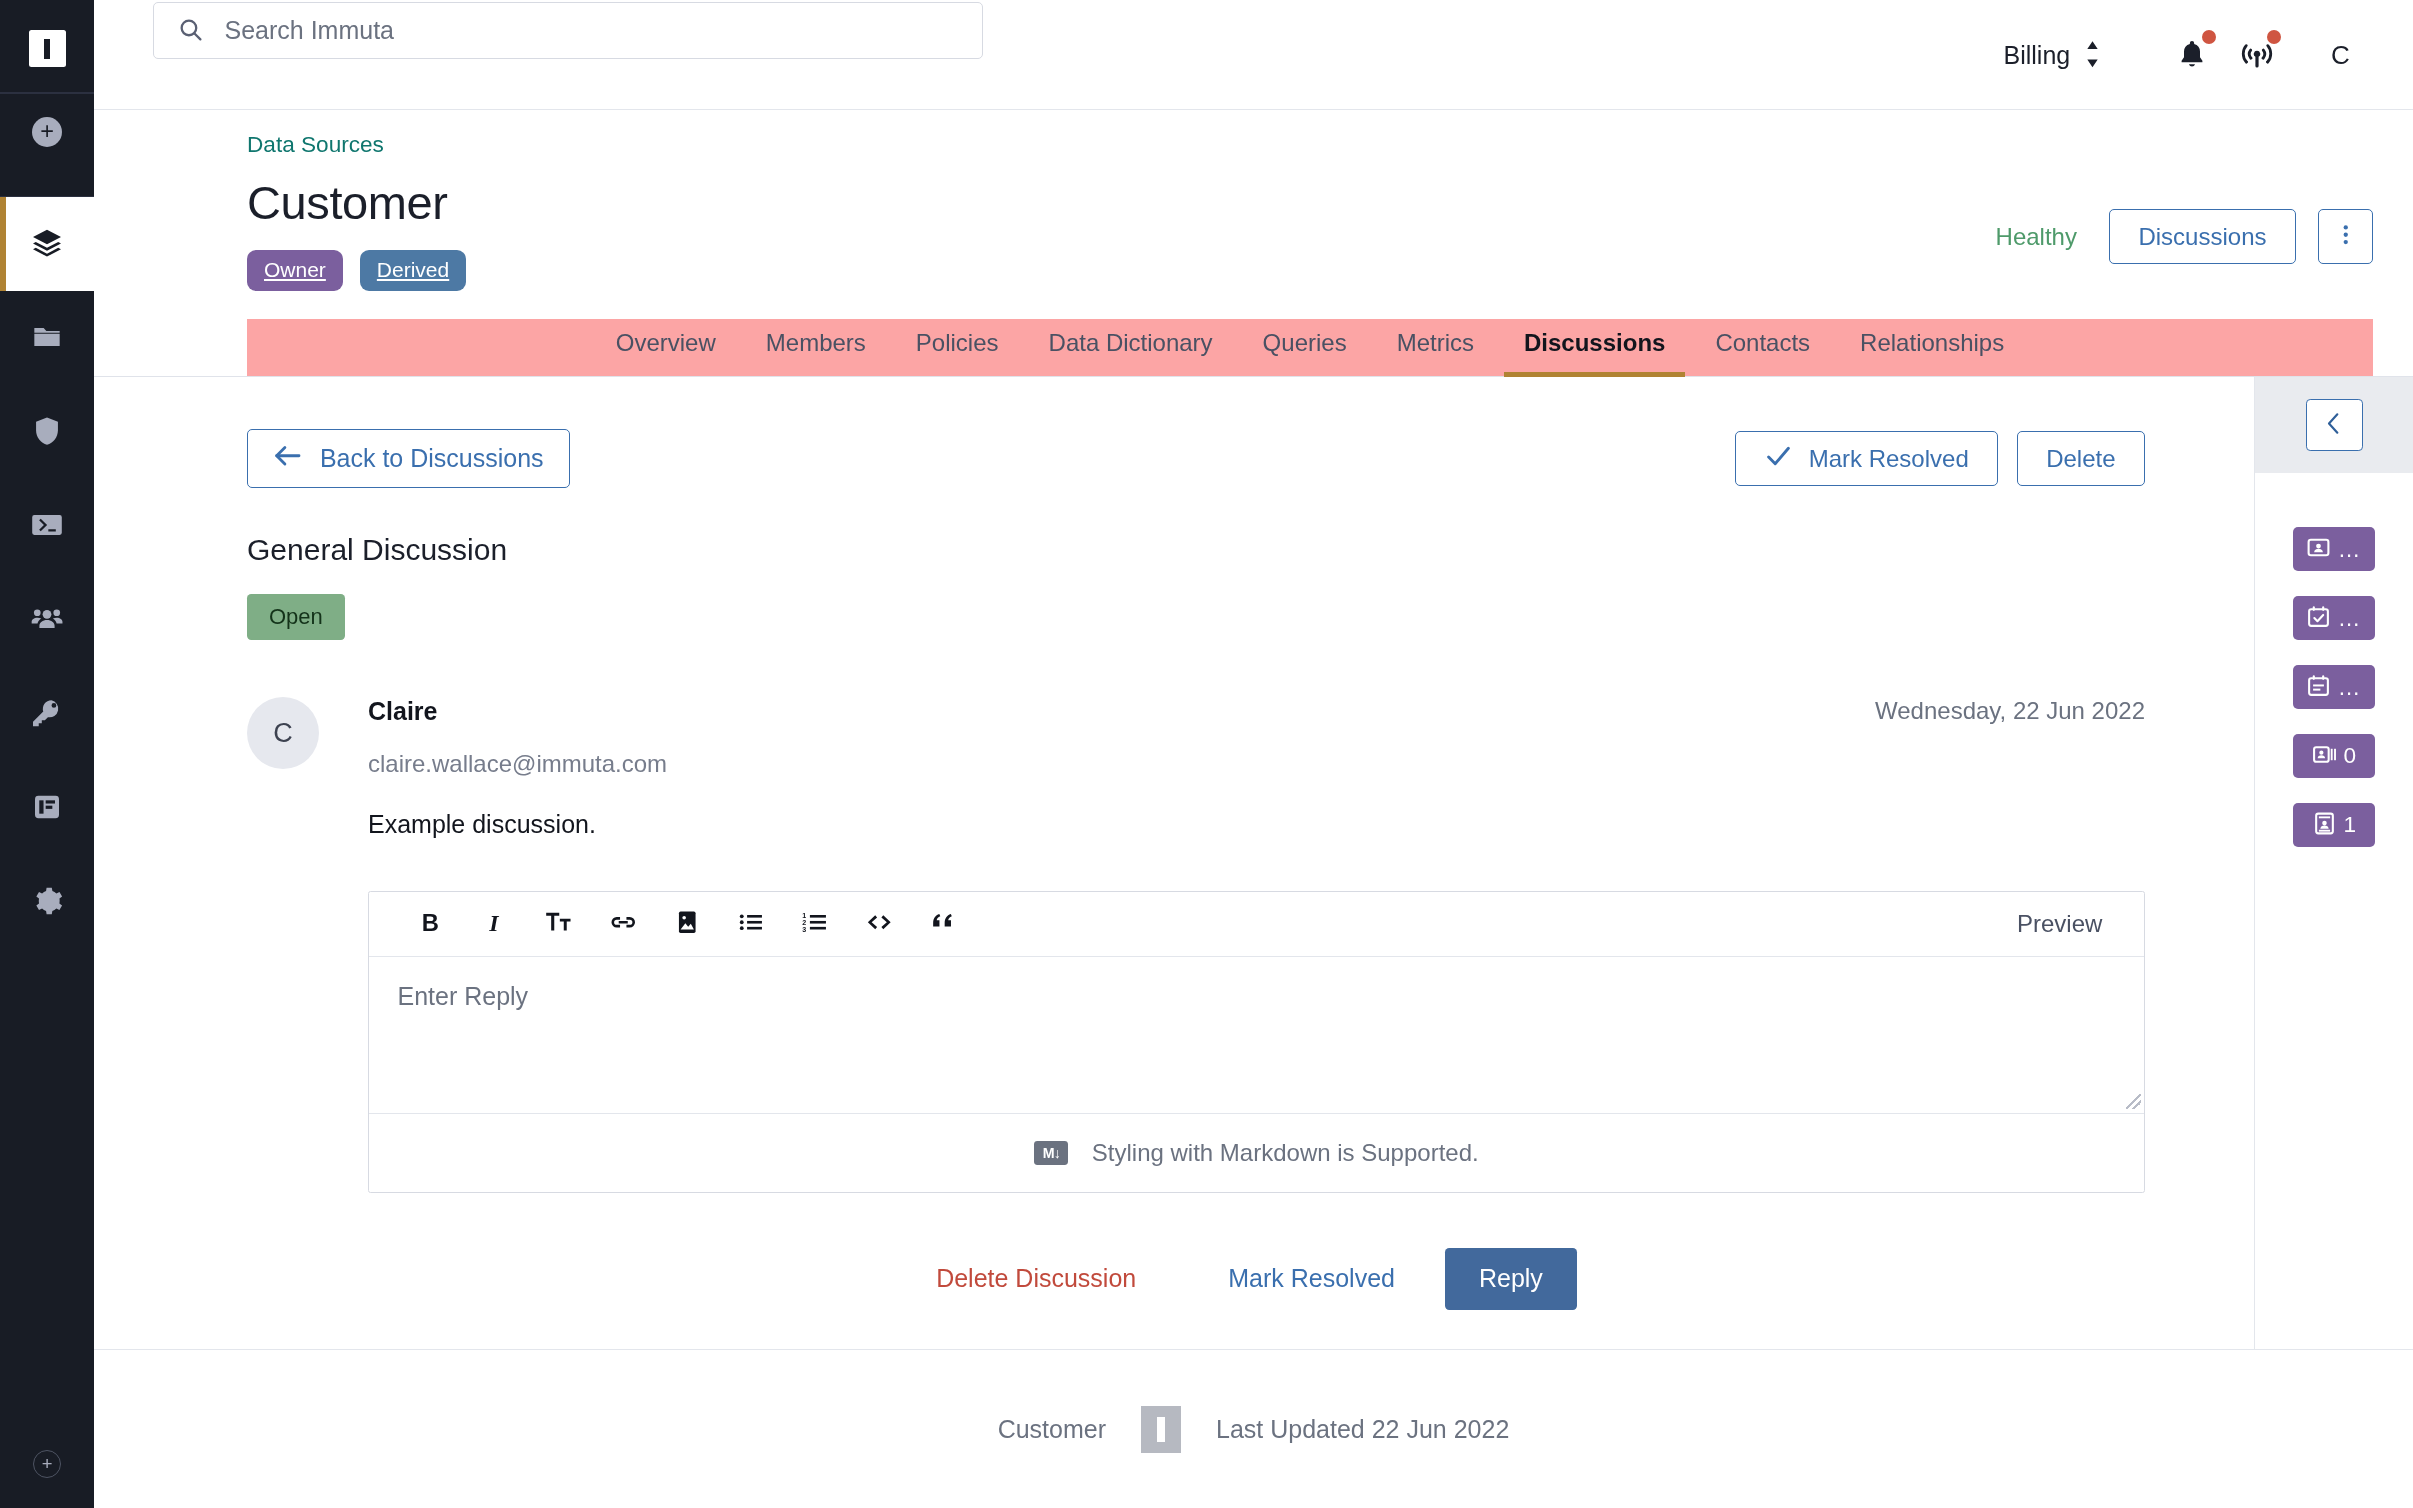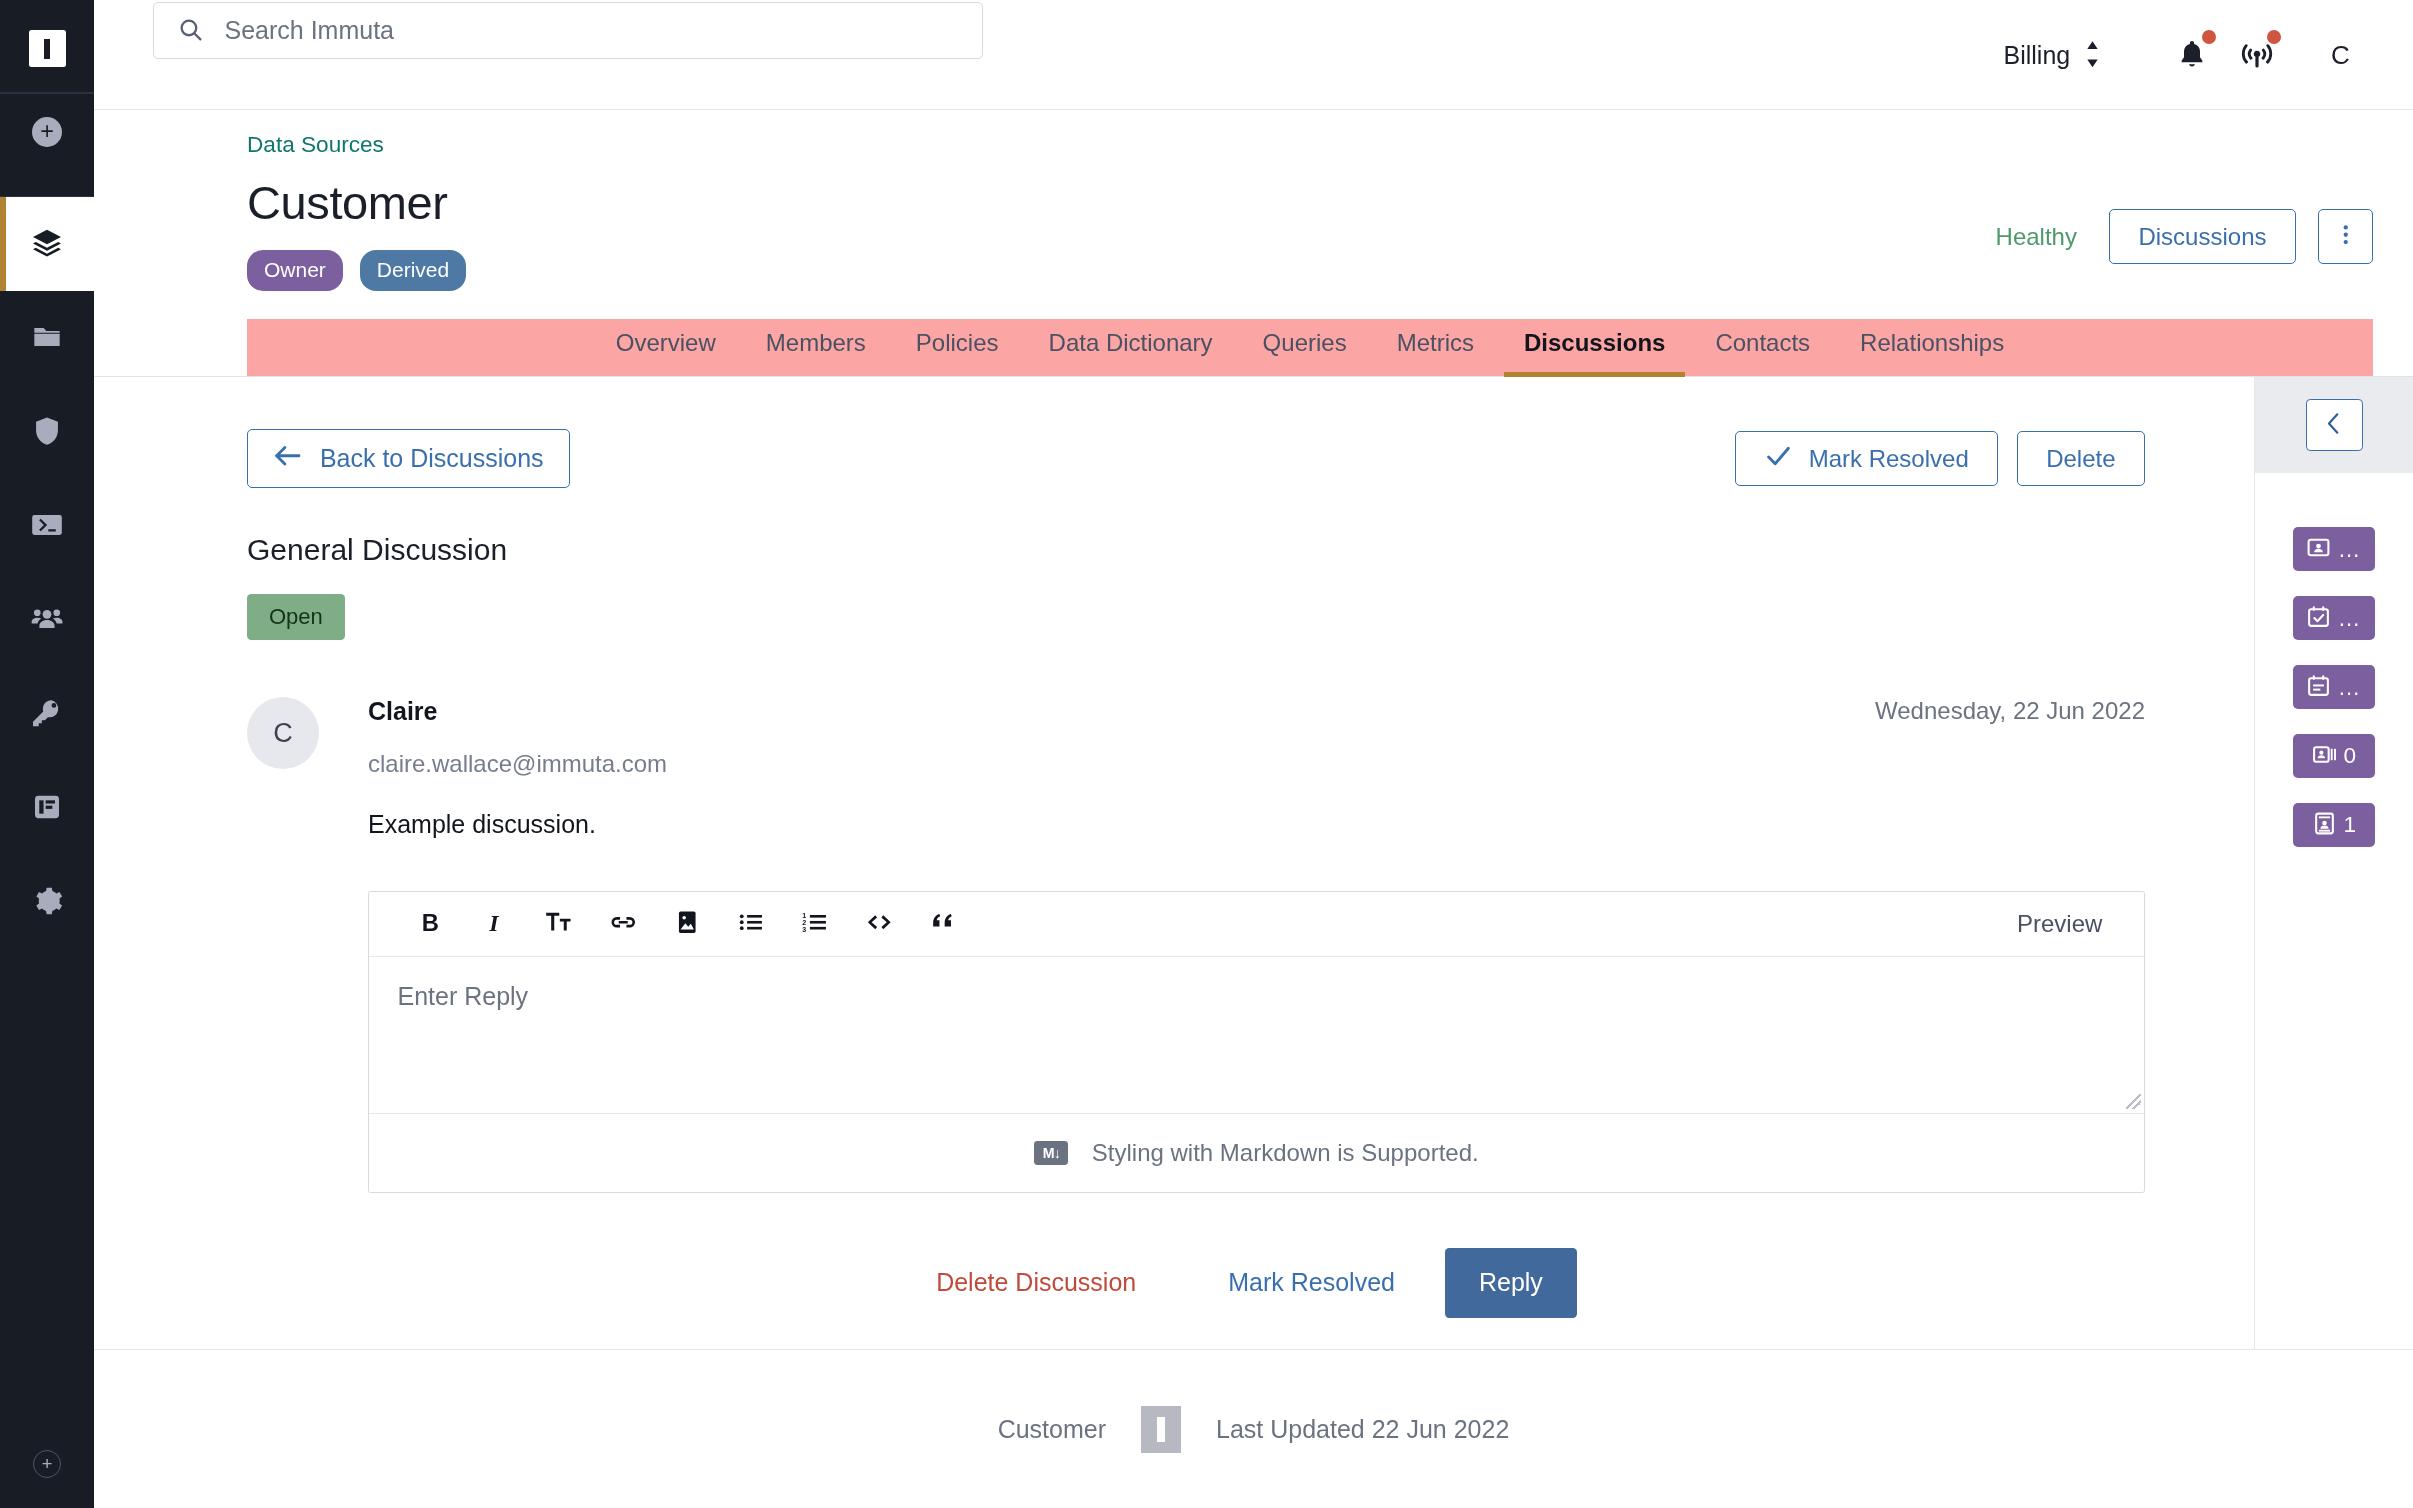--- a/index.html
+++ b/index.html
@@ -75,21 +75,21 @@
   .dot { position: absolute; top: 6.7px; right: 8.4px; width: 14.2px; height: 14.2px;
     border-radius: 50%; background: #cf5541; }
   .avatar-top { width: 65px; height: 65px; display:flex; align-items:center; justify-content:center;
     font-size: 26px; color:#1b1f2a; margin-left: 18.4px; }
 
   
   .pagehead { border-top: 1.3px solid #e3e6ec; padding: 0 40px 0 153px; position: relative; background:#fff; }
   .crumb { font-size: 22.6px; color: #0f766e; padding-top: 22px; cursor: pointer; }
   .ptitle { font-size: 47px; font-weight: 400; color: #1b1f2a; margin-top: 17px; letter-spacing: -0.4px; }
   .tags { display: flex; gap: 17px; margin-top: 20px; }
-  .tag { font-size: 21px; color: #fff; border-radius: 16px; padding: 8.4px 17px; }
+  .tag { font-size: 21px; color: #fff; border-radius: 9px; padding: 8.4px 17px; text-decoration: underline; }
   .tag.owner { background: #7b5f9e; }
   .tag.derived { background: #4d79a4; }
   .head-actions { position: absolute; right: 40px; top: 99px; display: flex; align-items: center; gap: 22px; }
   .healthy { font-size: 24px; color: #4e9a6a; margin-right: 10px; }
   .btn-outline {
     border: 1.3px solid #3a6fae; color: #3a6fae; background: #fff; border-radius: 5px;
     font-size: 24px; padding: 0 28.5px; height: 55px; display: flex; align-items: center; justify-content: center;
     cursor: pointer; font-family: inherit;
   }
   .btn-kebab { border: 1.3px solid #3a6fae; border-radius: 5px; width: 55px; height: 55px;
@@ -155,21 +155,21 @@
     justify-content: center; gap: 23.5px; }
   .md-icon { width: 34px; height: 23.5px; background: #6b7280; border-radius: 3.4px;
     display: flex; align-items: center; justify-content: center; color: #fff;
     font-size: 14.2px; font-weight: 700; letter-spacing: -0.8px; }
   .ed-foot .txt { font-size: 24px; color: #6b7280; }
 
   .actions { display: flex; align-items: center; justify-content: center; gap: 0; margin-top: 55px; }
   .lnk-danger { font-size: 25px; color: #c14a3c; cursor: pointer; margin-right: 92px; }
   .lnk-blue { font-size: 25px; color: #3a6fae; cursor: pointer; margin-right: 50px; }
   .btn-primary { background: #42699c; color: #fff; font-size: 25px; border: none; border-radius: 4.2px;
-    height: 70px; padding: 0 34px; cursor: pointer; font-family: inherit; }
+    height: 62px; padding: 0 34px; cursor: pointer; font-family: inherit; }
 
   
   .rpanel { width: 158px; flex: 0 0 158px; display: flex; flex-direction: column; background: #fff; }
   .rpanel-top { height: 96px; background: #e9ebef; display: flex; align-items: center; justify-content: center; }
   .rcollapse { width: 57px; height: 52px; border: 1.3px solid #3a6fae; border-radius: 4.2px; background: #fff;
     display: flex; align-items: center; justify-content: center; cursor: pointer; }
   .rcollapse svg { width: 20px; height: 25px; stroke: #2f5f99; stroke-width: 2.6; fill: none; }
   .rbadges { display: flex; flex-direction: column; align-items: center; gap: 25px; padding-top: 54px; }
   .rbadge { width: 82px; height: 44px; background: #7b5f9e; border-radius: 5px;
     display: flex; align-items: center; justify-content: center; gap: 6.7px; cursor: pointer; }

